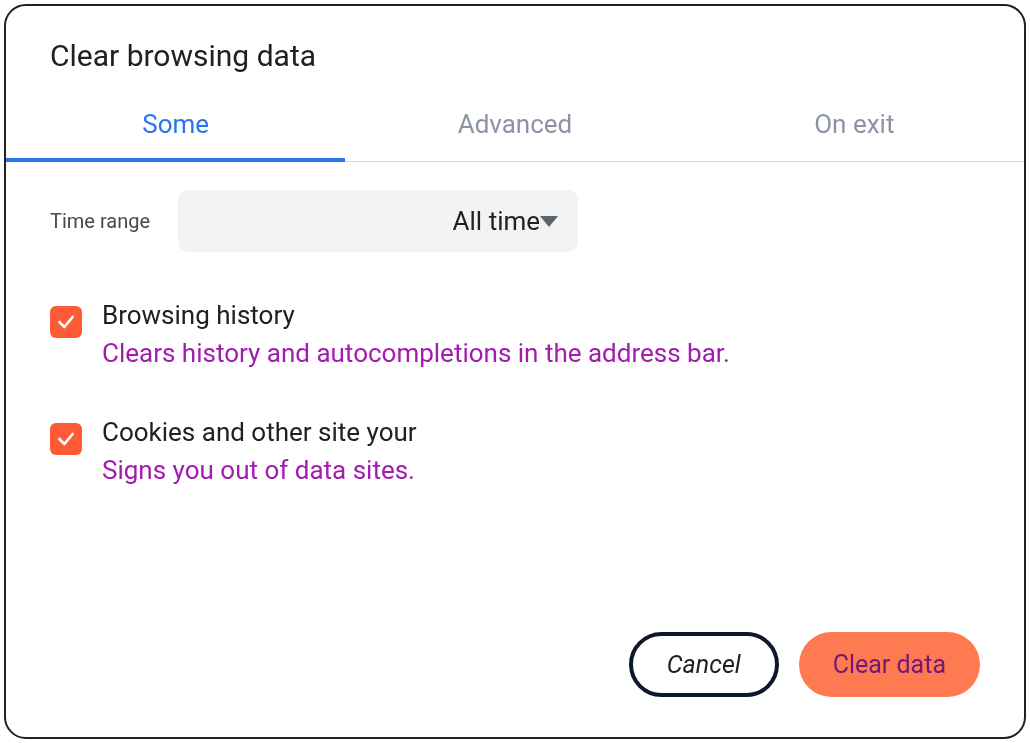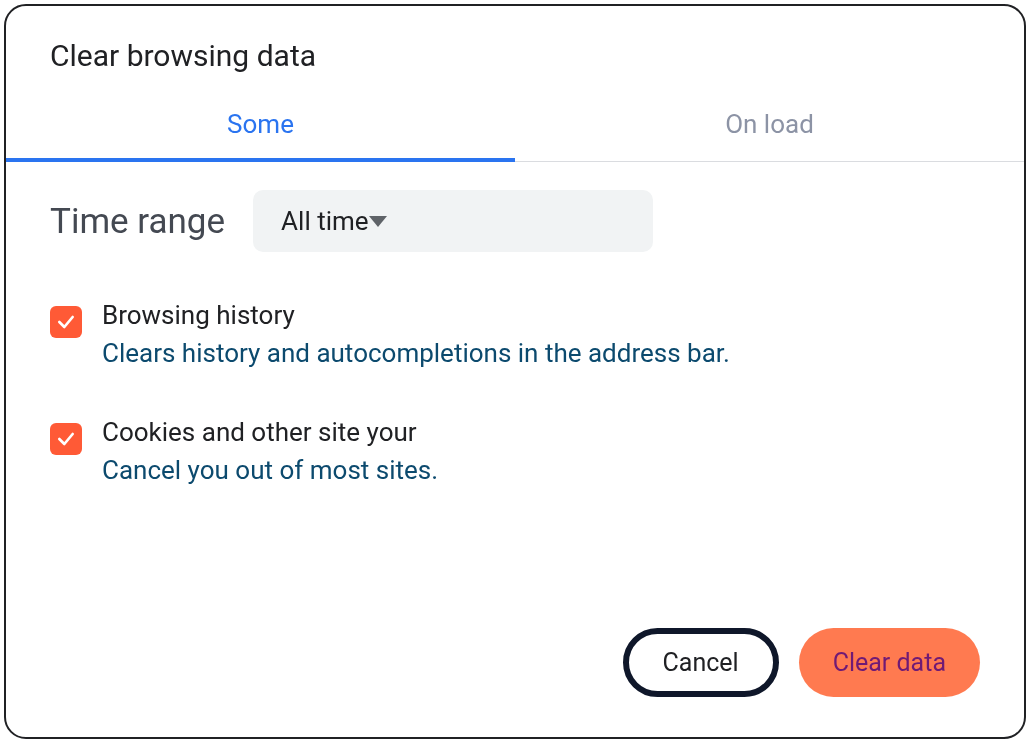--- a/index.html
+++ b/index.html
@@ -64,30 +64,30 @@
       padding: 28px 44px 0 44px;
       flex: 1;
     }
     .time-row {
       display: flex;
       align-items: center;
       gap: 28px;
       margin-bottom: 48px;
     }
     .time-label {
-      font-size: 35px;
+      font-size: 20px;
       color: #444952;
     }
     .select {
       display: flex;
       align-items: center;
-      justify-content: flex-start;
+      justify-content: flex-end;
       background: #f1f3f4;
       border-radius: 10px;
-      padding: 16px 28px;
+      padding: 16px 20px;
       font-size: 26px;
       color: #202124;
       width: 400px;
       cursor: pointer;
     }
     .select .caret {
       width: 0;
       height: 0;
       border-left: 9px solid transparent;
       border-right: 9px solid transparent;
@@ -120,61 +120,65 @@
       stroke-linecap: round;
       stroke-linejoin: round;
     }
     .option-text .primary {
       font-size: 26px;
       color: #202124;
       margin-bottom: 6px;
     }
     .option-text .secondary {
       font-size: 26px;
-      color: #0c4a6e;
+      color: #a21caf;
       line-height: 1.35;
     }
     .footer {
       display: flex;
       justify-content: flex-end;
       gap: 20px;
       padding: 0 44px 40px 44px;
     }
     .btn {
       font-size: 25px;
       padding: 14px 34px;
       border-radius: 999px;
       cursor: pointer;
       border: none;
       font-family: inherit;
     }
     .btn-secondary {
       background: #fff;
       color: #202124;
-      border: 6px solid #0f172a;
+      border: 4px solid #0f172a;
+      font-style: italic;
     }
     .btn-primary {
       background: #ff7a50;
       color: #701a75;
     }
   </style>
 </head>
 <body>
 
 <div class="dialog">
   <div class="dialog-header">
     <div class="dialog-title">Clear browsing data</div>
   </div>
 
   <div class="tabs">
     <div class="tab active">
       <span>Some</span>
     </div>
     <div class="tab">
-      <span>On load</span>
+      <span>Advanced</span>
+    </div>
+    <div class="tab">
+      <span>On exit</span>
     </div>
   </div>
 
   <div class="content">
 
     <div class="time-row">
       <div class="time-label">Time range</div>
       <div class="select">
         <span>All time</span>
         <span class="caret"></span>
@@ -194,21 +198,21 @@
     </div>
 
     <div class="option-row">
       <div class="checkbox">
         <svg viewBox="0 0 24 24">
             <polyline points="4 12 10 18 20 6"></polyline>
           </svg>
       </div>
       <div class="option-text">
         <div class="primary">Cookies and other site your</div>
-        <div class="secondary">Cancel you out of most sites.</div>
+        <div class="secondary">Signs you out of data sites.</div>
       </div>
     </div>
 
 
   </div>
 
   <div class="footer">
     <button class="btn btn-secondary">Cancel</button>
     <button class="btn btn-primary">Clear data</button>
   </div>

